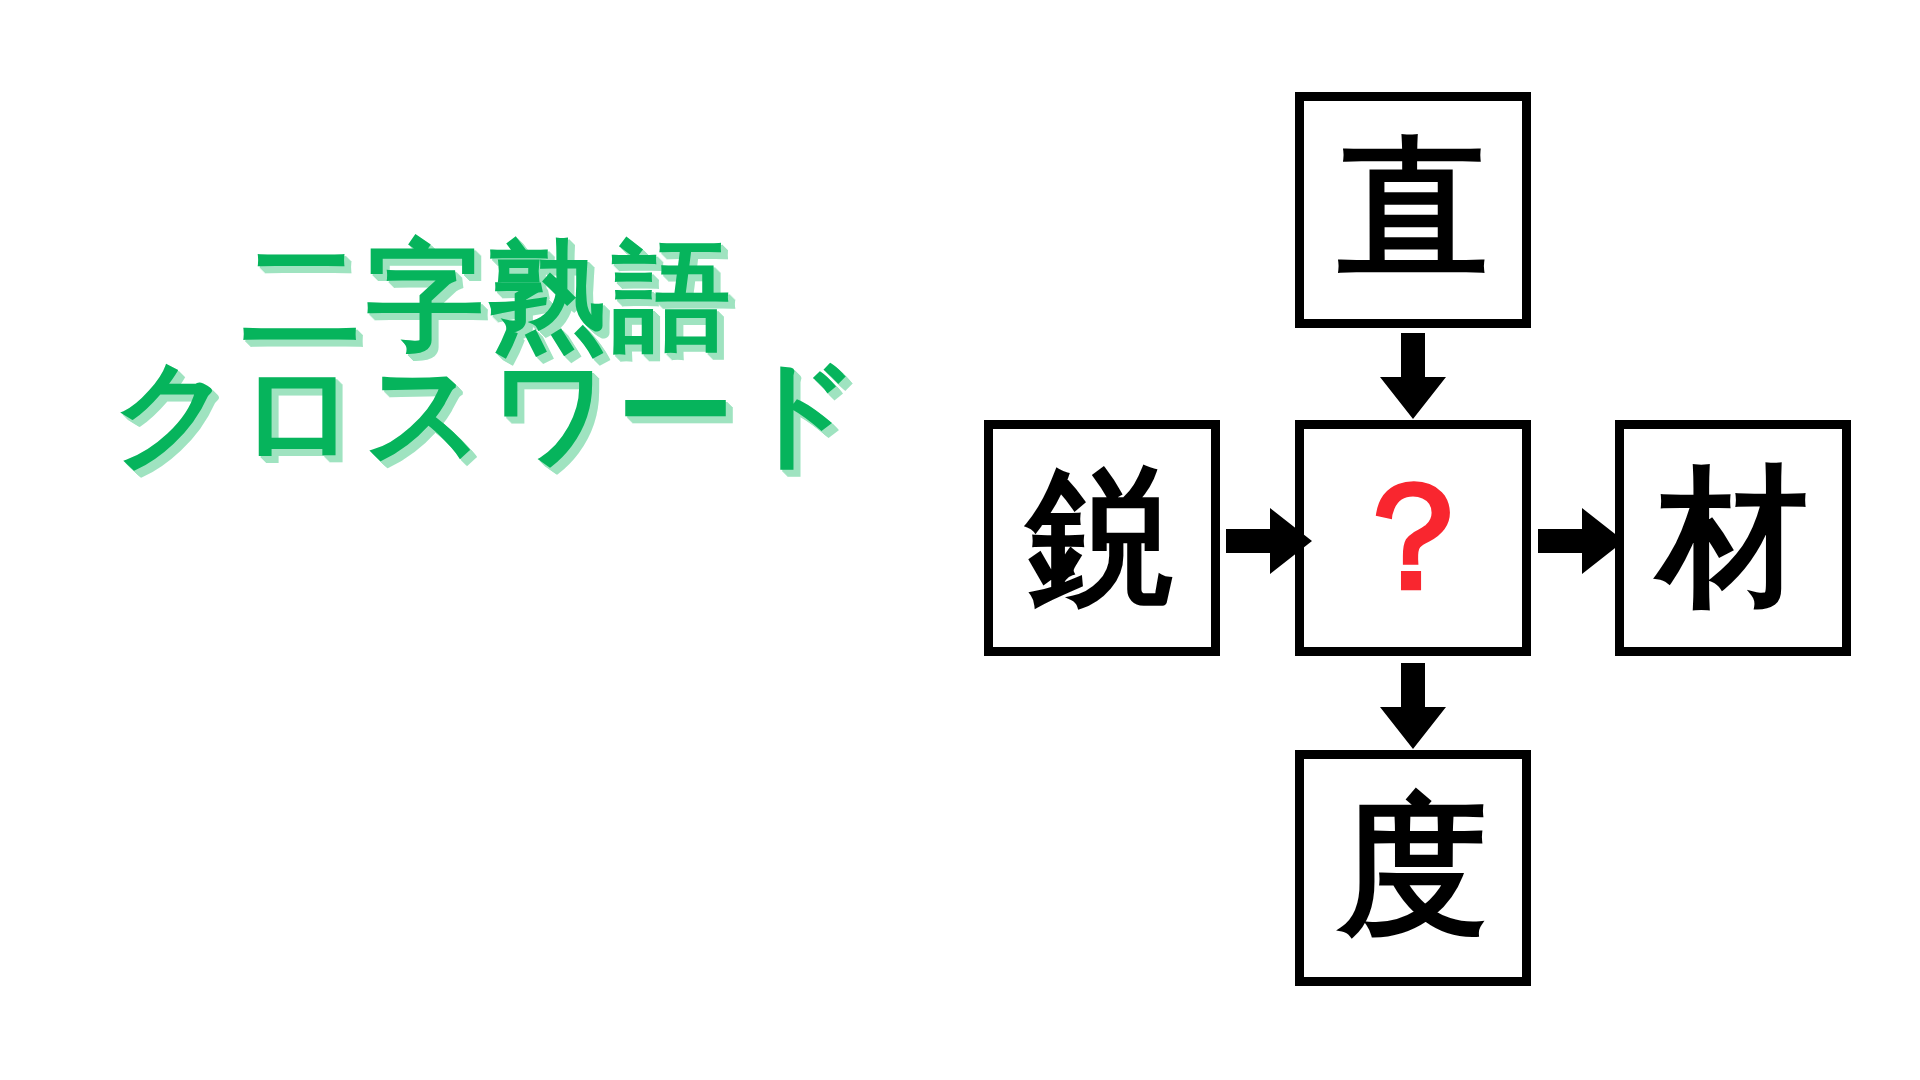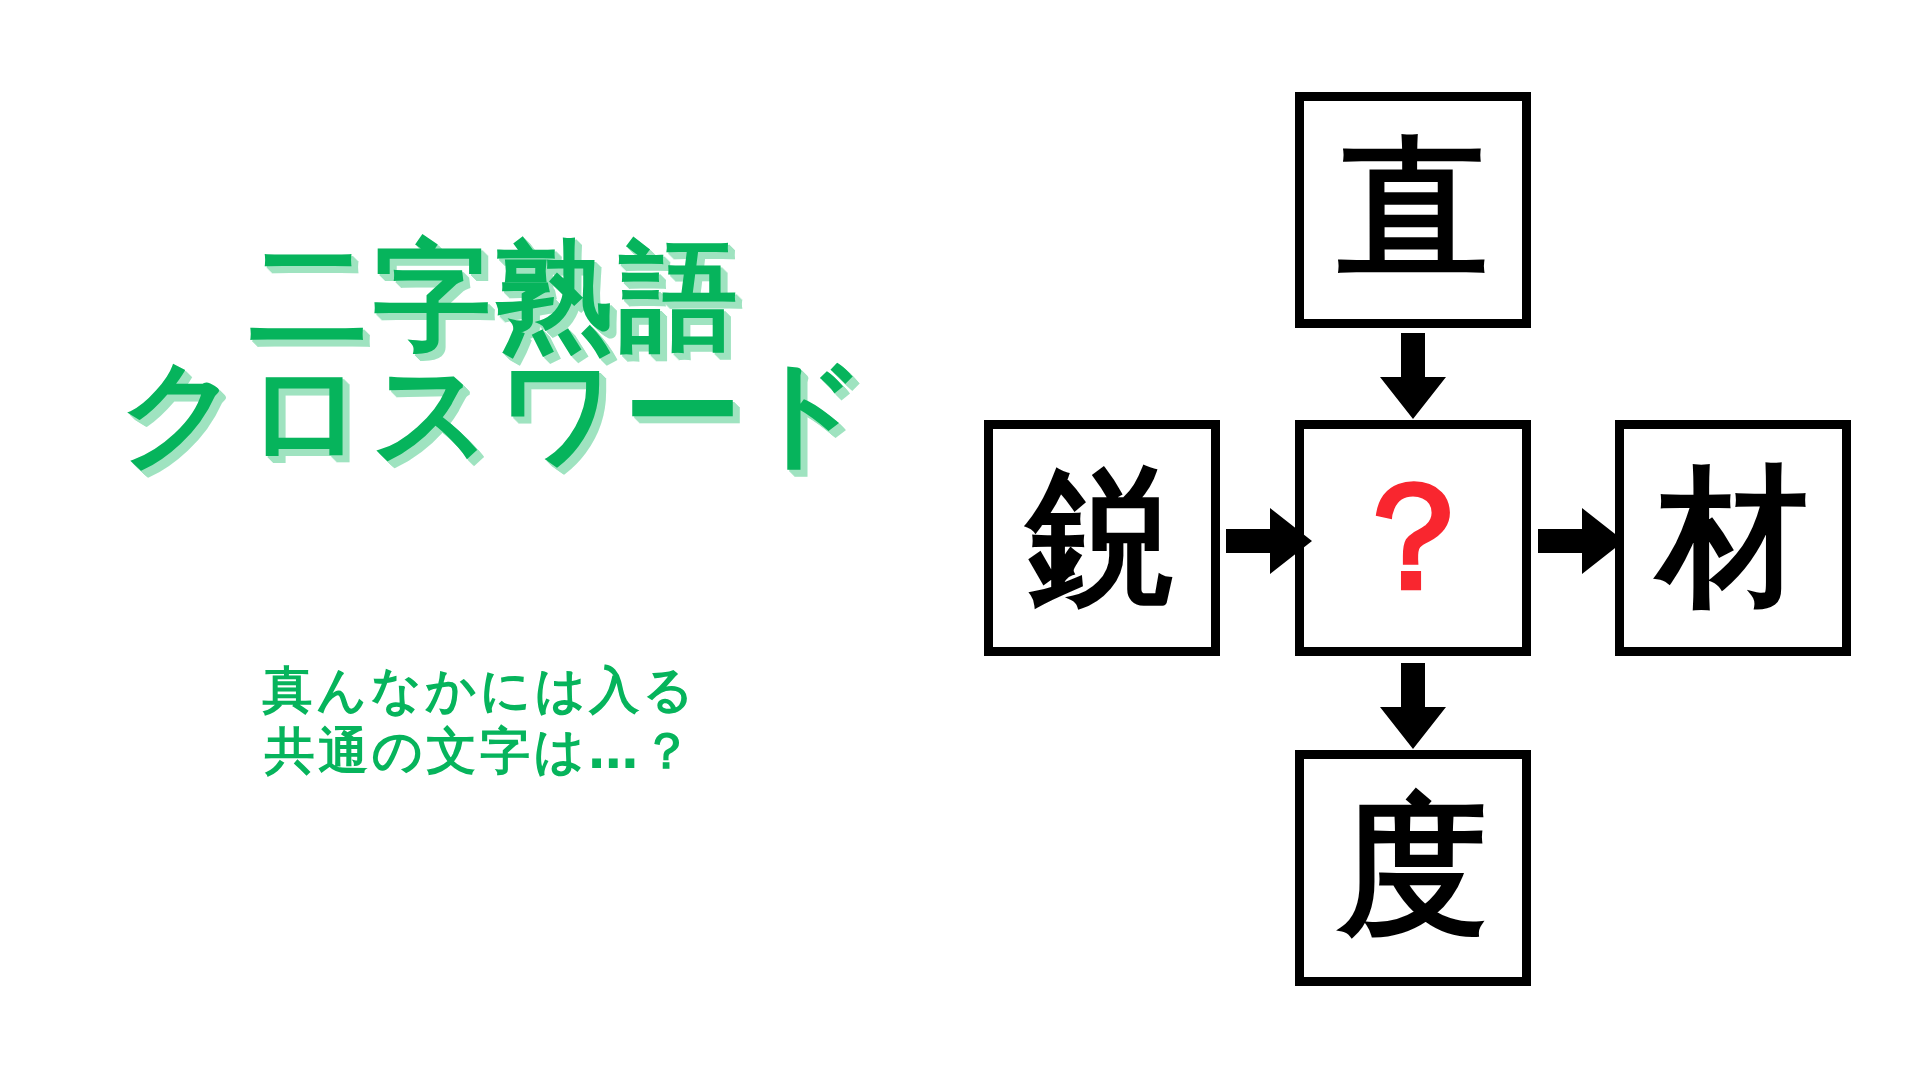--- a/index.html
+++ b/index.html
@@ -12,21 +12,21 @@
     width: 1920px;
     height: 1080px;
     background: #ffffff;
     overflow: hidden;
     font-family: "DejaVu Sans", "Liberation Sans", sans-serif;
   }
 
   
   #title-block {
     position: absolute;
-    left: 16px;
+    left: 9px;
     top: 236px;
     width: 960px;
     text-align: center;
   }
   .title-line {
     font-family: "DejaVu Sans", "Liberation Sans", sans-serif;
     font-weight: 700;
     color: #06b45c;
     line-height: 1.02;
     letter-spacing: 0.045em;
@@ -109,24 +109,20 @@
 </head>
 <body>
 
 <div id="stage">
 
   <div id="title-block">
     <div class="title-line" id="title-line-1">二字熟語</div>
     <div class="title-line" id="title-line-2">クロスワード</div>
   </div>
 
-  <div id="subtitle-block">
-    <div class="subtitle-line">真んなかには入る</div>
-    <div class="subtitle-line">共通の文字は…？</div>
-  </div>
 
   <div id="diagram">
 
     <div class="cell" id="cell-top">
       <span class="cell-char">直</span>
     </div>
 
     <div class="cell" id="cell-left">
       <span class="cell-char">鋭</span>
     </div>

